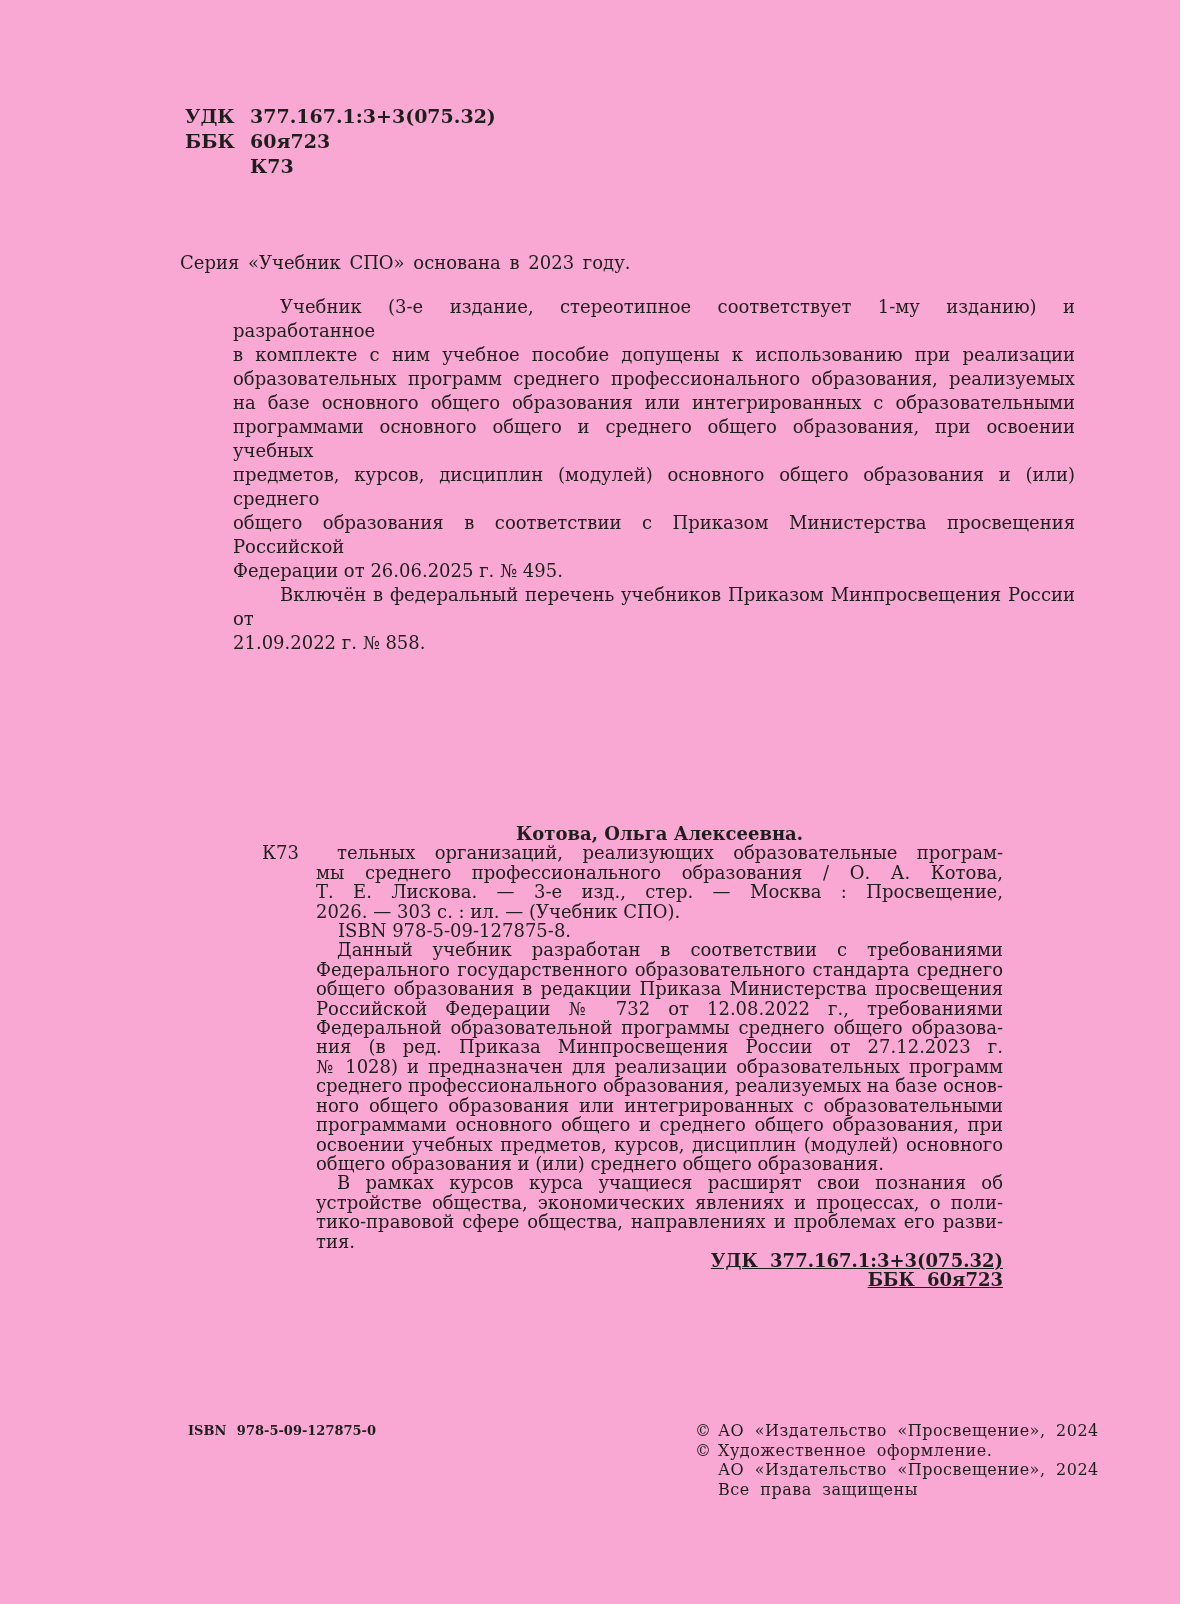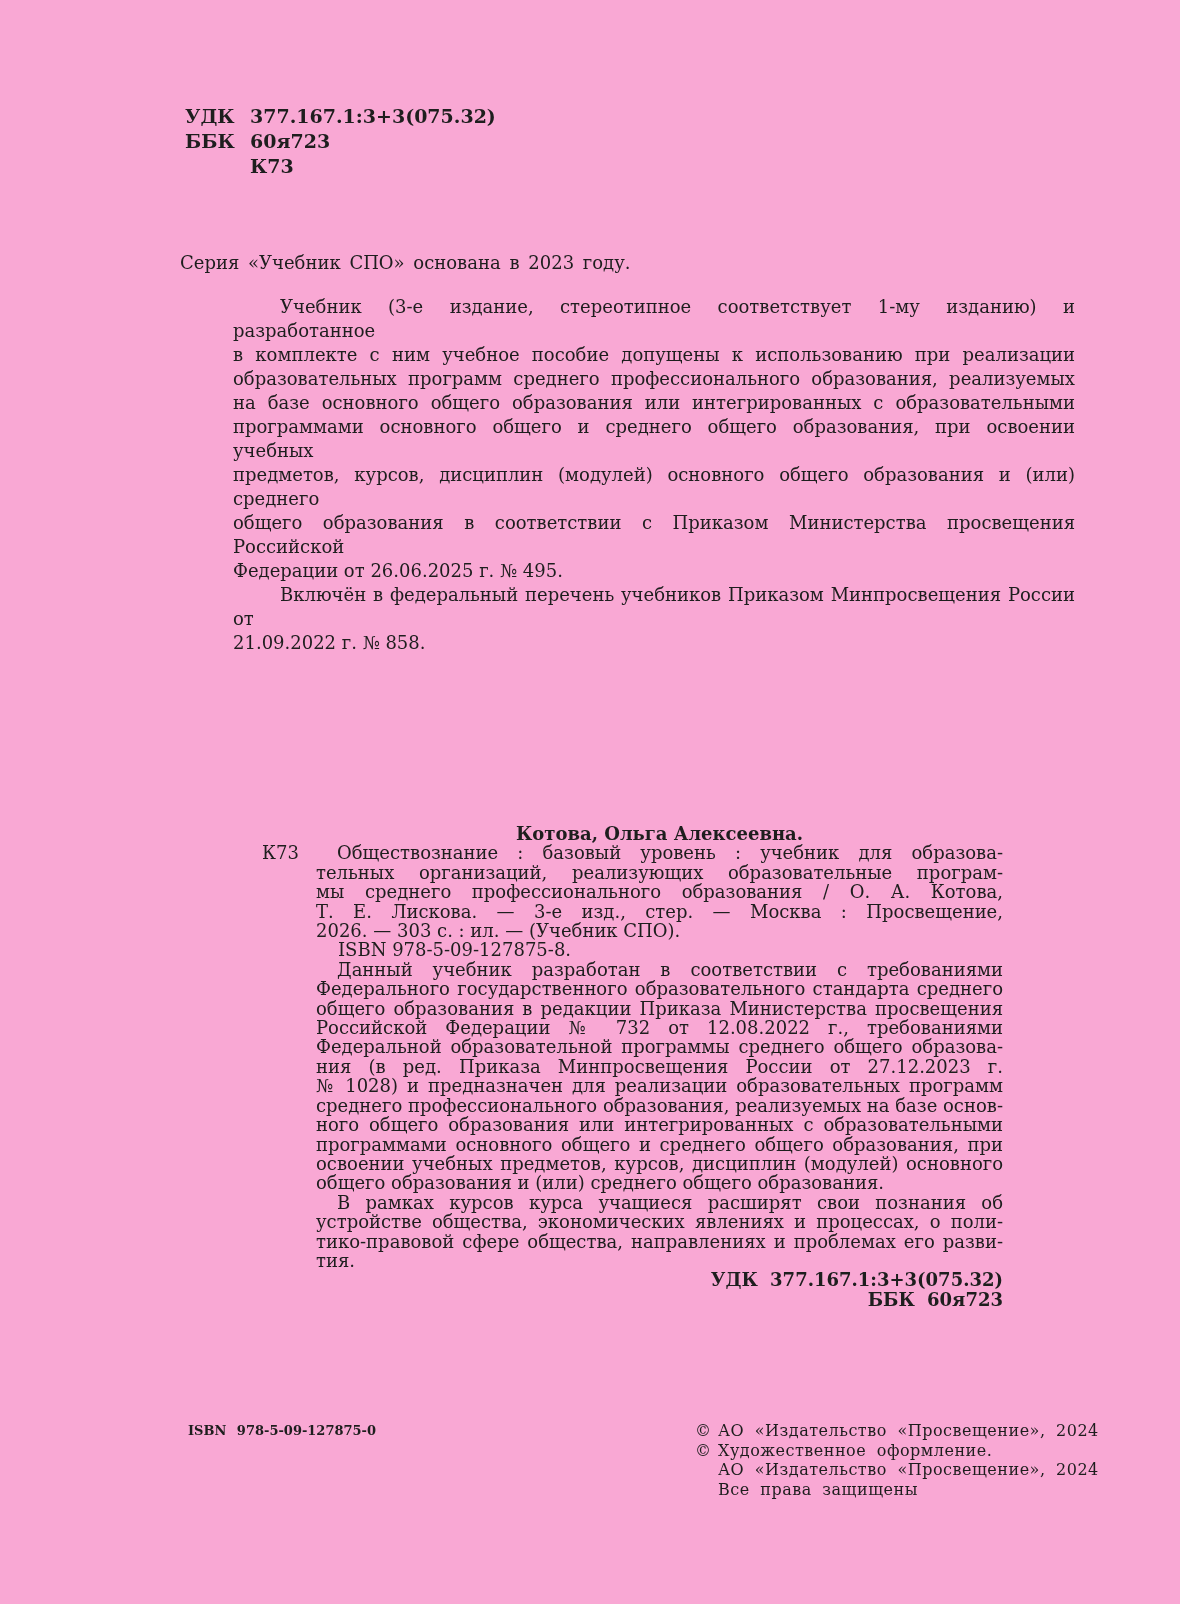--- a/index.html
+++ b/index.html
@@ -26,21 +26,21 @@
   
   #admission { left: 233px; top: 295px; width: 842px; font-size: 18px; line-height: 24px; }
   #admission .para .jline:first-child { text-indent: 47px; }
 
   
   #card { left: 316px; top: 824px; width: 687px; font-size: 18px; line-height: 19.4px; }
   #card .para .jline:first-child { text-indent: 21px; }
   #card-k73 { position: absolute; left: -54px; top: 19px; }
   #card-author { font-weight: bold; text-align: center; }
   .isbn-line { padding-left: 22px; }
-  #card-codes { text-align: right; font-weight: bold; word-spacing: 6px; }
+  #card-codes { text-align: right; font-weight: bold; word-spacing: 6px; text-decoration: underline; }
 
   
   .jline { text-align: justify; text-align-last: justify; }
   .jline-last { text-align-last: left; }
 
   
   #footer-isbn { left: 188px; top: 1421px; font-size: 13px; line-height: 20px;
                  font-weight: bold; word-spacing: 6px; }
   #footer-copyright { left: 695px; top: 1421px; font-size: 16px; line-height: 19.5px;
                       letter-spacing: 0.5px; word-spacing: 5px; }
@@ -83,21 +83,20 @@
     <div class="para">
         <div class="jline">Включён в федеральный перечень учебников Приказом Минпросвещения России от</div>
         <div class="jline jline-last">21.09.2022 г. № 858.</div>
       </div>
   </div>
 
   <div id="card" class="abs">
     <div id="card-k73">К73</div>
     <div id="card-author">Котова, Ольга Алексеевна.</div>
     <div class="para">
-        <div class="jline">Обществознание : базовый уровень : учебник для образова-</div>
         <div class="jline">тельных организаций, реализующих образовательные програм-</div>
         <div class="jline">мы среднего профессионального образования / О. А. Котова,</div>
         <div class="jline">Т. Е. Лискова. — 3-е изд., стер. — Москва : Просвещение,</div>
         <div class="jline jline-last">2026. — 303 с. : ил. — (Учебник СПО).</div>
       </div>
     <div class="isbn-line">ISBN 978-5-09-127875-8.</div>
     <div class="para">
         <div class="jline">Данный учебник разработан в соответствии с требованиями</div>
         <div class="jline">Федерального государственного образовательного стандарта среднего</div>
         <div class="jline">общего образования в редакции Приказа Министерства просвещения</div>

